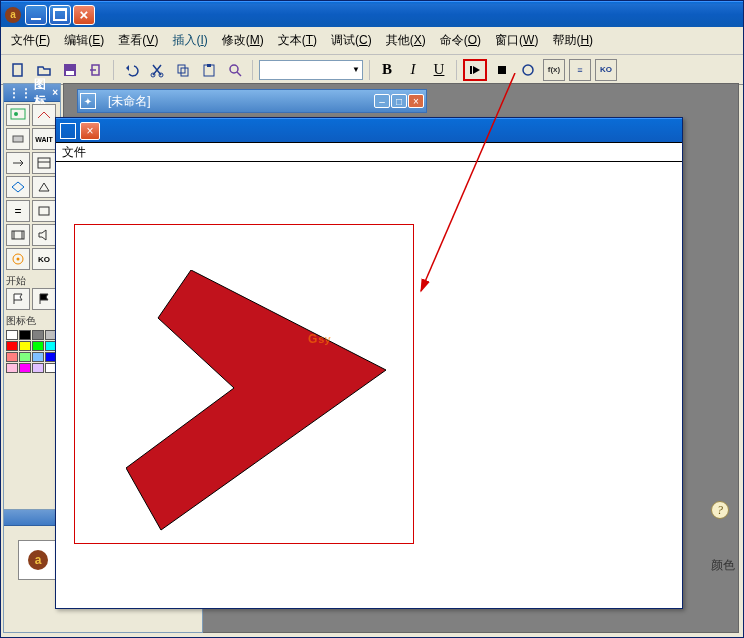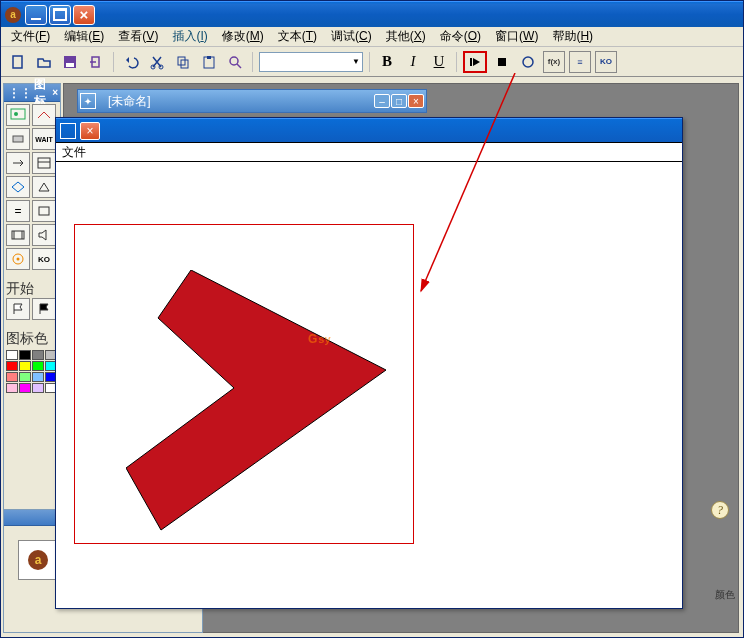--- a/index.html
+++ b/index.html
@@ -12,42 +12,42 @@
 .titlebar .title { flex:1; font-weight:bold; letter-spacing:.5px; }
 .win-btns { display:flex; gap:2px; }
 .win-btn { width:22px; height:20px; border:1px solid #fff; border-radius:3px; display:flex; align-items:center; justify-content:center; color:#fff; font-weight:bold; font-family:Arial; }
 .win-btn.min, .win-btn.max { background:linear-gradient(to bottom,#3f8ddd,#2663c4); }
 .win-btn.close { background:linear-gradient(to bottom,#f0866a,#d64b1f); }
 .win-btn.min::after{content:"";display:block;width:10px;height:2px;background:#fff;margin-top:8px;}
 .win-btn.max::after{content:"";display:block;width:10px;height:8px;border:2px solid #fff;border-top-width:3px;}
 .win-btn.close::after{content:"×";font-size:15px;line-height:1;}
 
 
-.menubar { display:flex; align-items:center; height:20px; background:#ece9d8; border-bottom:1px solid #bfbfbf; padding-left:4px; gap:2px; }
+.menubar { display:flex; align-items:center; height:28px; background:#ece9d8; border-bottom:1px solid #bfbfbf; padding-left:4px; gap:2px; }
 .menubar .mitem { padding:2px 6px; cursor:default; }
 .menubar .mitem.dis { color:#0c4a6e; }
 .menubar .mitem .ul { text-decoration:underline; }
 
 
 .toolbar { display:flex; align-items:center; height:30px; background:#ece9d8; border-bottom:1px solid #8e8e8e; padding-left:6px; gap:4px; }
 .tbtn { width:22px; height:22px; display:flex; align-items:center; justify-content:center; color:#1a3d8f; }
 .tbtn svg { width:16px; height:16px; }
 .sep { width:1px; height:20px; background:#bfbfbf; margin:0 2px; }
 .combo { width:104px; height:20px; border:1px solid #7f9db9; background:#fff; display:flex; align-items:center; justify-content:flex-end; padding-right:2px; }
 .combo .tri { font-size:8px; color:#000; }
 .tbtn.play { border:2px solid #d40000; width:24px; height:22px; color:#000; position:relative; }
 
 
 .palette { position:absolute; left:2px; top:82px; width:58px; height:430px; background:#ece9d8; border:1px solid #7f9db9; }
 .palette .ptitle { height:18px; background:linear-gradient(to bottom,#6b9bd4,#3f7ac4); border-bottom:1px solid #2e5fa0; display:flex; align-items:center; padding-left:4px; color:#fff; font-size:11px; font-weight:bold; gap:2px; }
 .palette .ptitle .x { margin-left:auto; margin-right:2px; color:#fff; font-family:Arial; font-size:10px;}
 .palette .body { padding:2px; }
 .palette .row { display:flex; gap:2px; margin-bottom:2px; }
 .palette .cell { width:24px; height:22px; border:1px solid #888; background:#f5f5f0; display:flex; align-items:center; justify-content:center; overflow:hidden;}
-.palette .lbl { font-size:14px; color:#333; margin-top:10px; }
+.palette .lbl { font-size:10px; color:#333; margin-top:4px; }
 .palette .swatches { display:grid; grid-template-columns:repeat(4,12px); gap:1px; margin-top:2px; }
 .palette .sw { width:12px; height:10px; border:1px solid #555; }
 
 
 .workspace { position:absolute; left:62px; top:82px; right:4px; bottom:4px; background:#808080; border:1px solid #666; }
 
 
 .flowwin { position:absolute; left:76px; top:88px; width:350px; height:24px; background:#949494; border:1px solid #3a6fb5; }
 .flowwin .tb { height:22px; background:linear-gradient(to bottom,#7fb4e8,#4a85c8); display:flex; align-items:center; padding-left:2px; color:#fff; }
 .flowwin .tb .ic { width:16px;height:16px;border:1px solid #fff;margin-right:4px;display:flex;align-items:center;justify-content:center;font-size:10px;}
@@ -68,21 +68,21 @@
 .watermark { position:absolute; left:252px; top:170px; color:rgba(255,128,0,.55); font-size:26px; font-weight:bold; font-family:Arial; display:flex; align-items:baseline;}
 .watermark .sm { font-size:11px; margin-left:1px;}
 
 
 .pointer-line { position:absolute; left:412px; top:72px; width:130px; height:230px; pointer-events:none; }
 
 
 .bottom-panel { position:absolute; left:2px; bottom:4px; width:200px; height:124px; background:#ece9d8; border:1px solid #7f9db9;}
 .bottom-panel .ptitle { height:16px; background:linear-gradient(to bottom,#6b9bd4,#3f7ac4); border-bottom:1px solid #2e5fa0;}
 .help-icn { position:absolute; right:14px; top:500px; width:18px;height:18px;border:1px solid #9d8a4a;border-radius:50%;background:#f7efc8;display:flex;align-items:center;justify-content:center;color:#6a5615;font-family:Georgia;font-style:italic;}
-.lbl-color { position:absolute; right:8px; bottom:35px; font-size:10px; color:#333;}
+.lbl-color { position:absolute; right:8px; bottom:63px; font-size:12px; color:#333;}
 </style>
 </head>
 <body>
 
 <div class="app-window">
 
   <div class="titlebar">
     <div class="icon">a</div>
     <div class="win-btns">
       <div class="win-btn min"></div>

